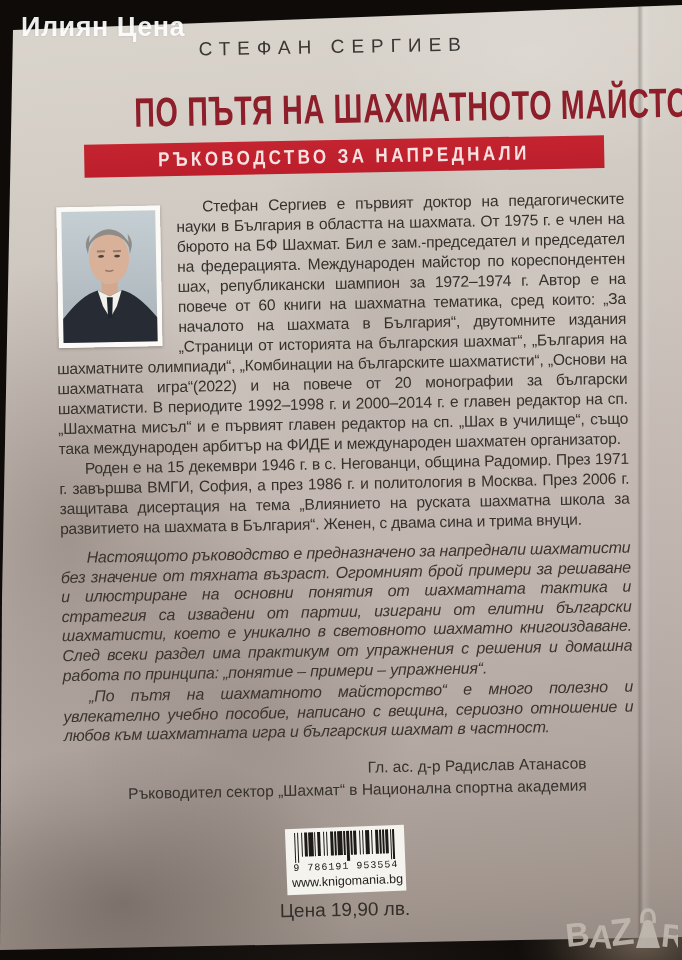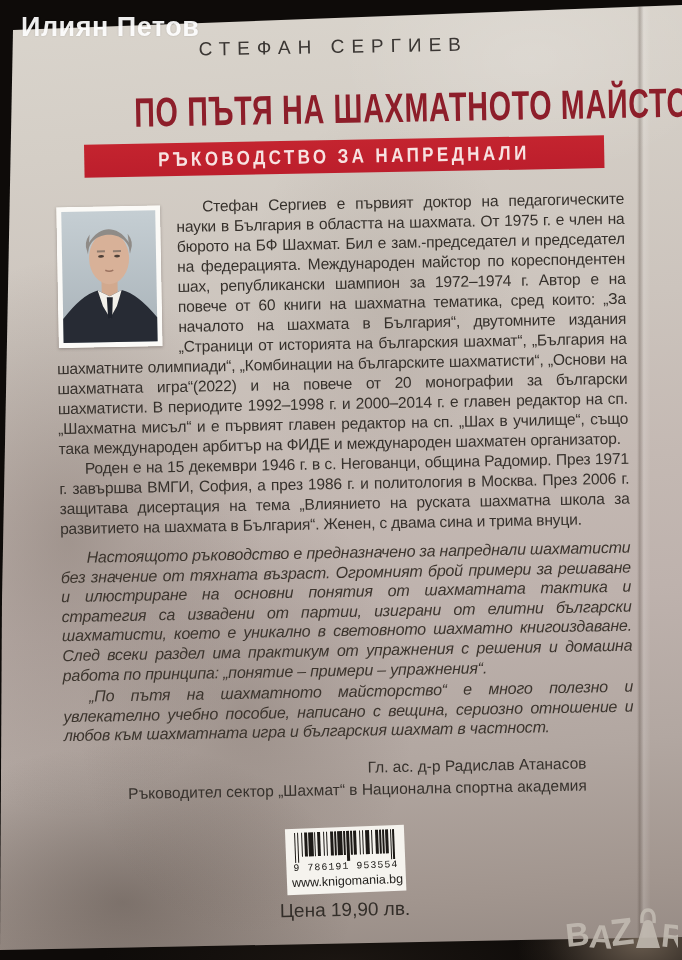--- a/index.html
+++ b/index.html
@@ -179,21 +179,21 @@
           </div>
         <div class="isbn">9 786191 953554</div>
         <div class="site">www.knigomania.bg</div>
       </div>
 
       <div class="price">Цена 19,90 лв.</div>
 
     </div>
   </div>
 
-  <div class="wm-name">Илиян Петов</div>
+  <div class="wm-name">Илиян Цена</div>
 
   <svg class="wm-bazar" viewBox="0 0 112 68" xmlns="http://www.w3.org/2000/svg">
     <g fill="#c2bbb2">
       <text x="0" y="56" font-family="Liberation Sans, sans-serif" font-size="33" font-weight="bold" transform="rotate(-6 10 50)">B</text>
       <text x="23" y="58" font-family="Liberation Sans, sans-serif" font-size="33" font-weight="bold" transform="rotate(4 32 52)">A</text>
       <text x="45" y="55" font-family="Liberation Sans, sans-serif" font-size="38" font-weight="bold" transform="rotate(-7 56 48)">Z</text>
       <path d="M70,58 L77,34 Q78,30 82,30 Q86,30 87,34 L94,58 Z"></path>
       <path d="M76,33 Q75,20 82,20 Q89,20 88,33" fill="none" stroke="#c2bbb2" stroke-width="3.5"></path>
       <text x="95" y="57" font-family="Liberation Sans, sans-serif" font-size="33" font-weight="bold" transform="rotate(6 102 50)">R</text>
     </g>

